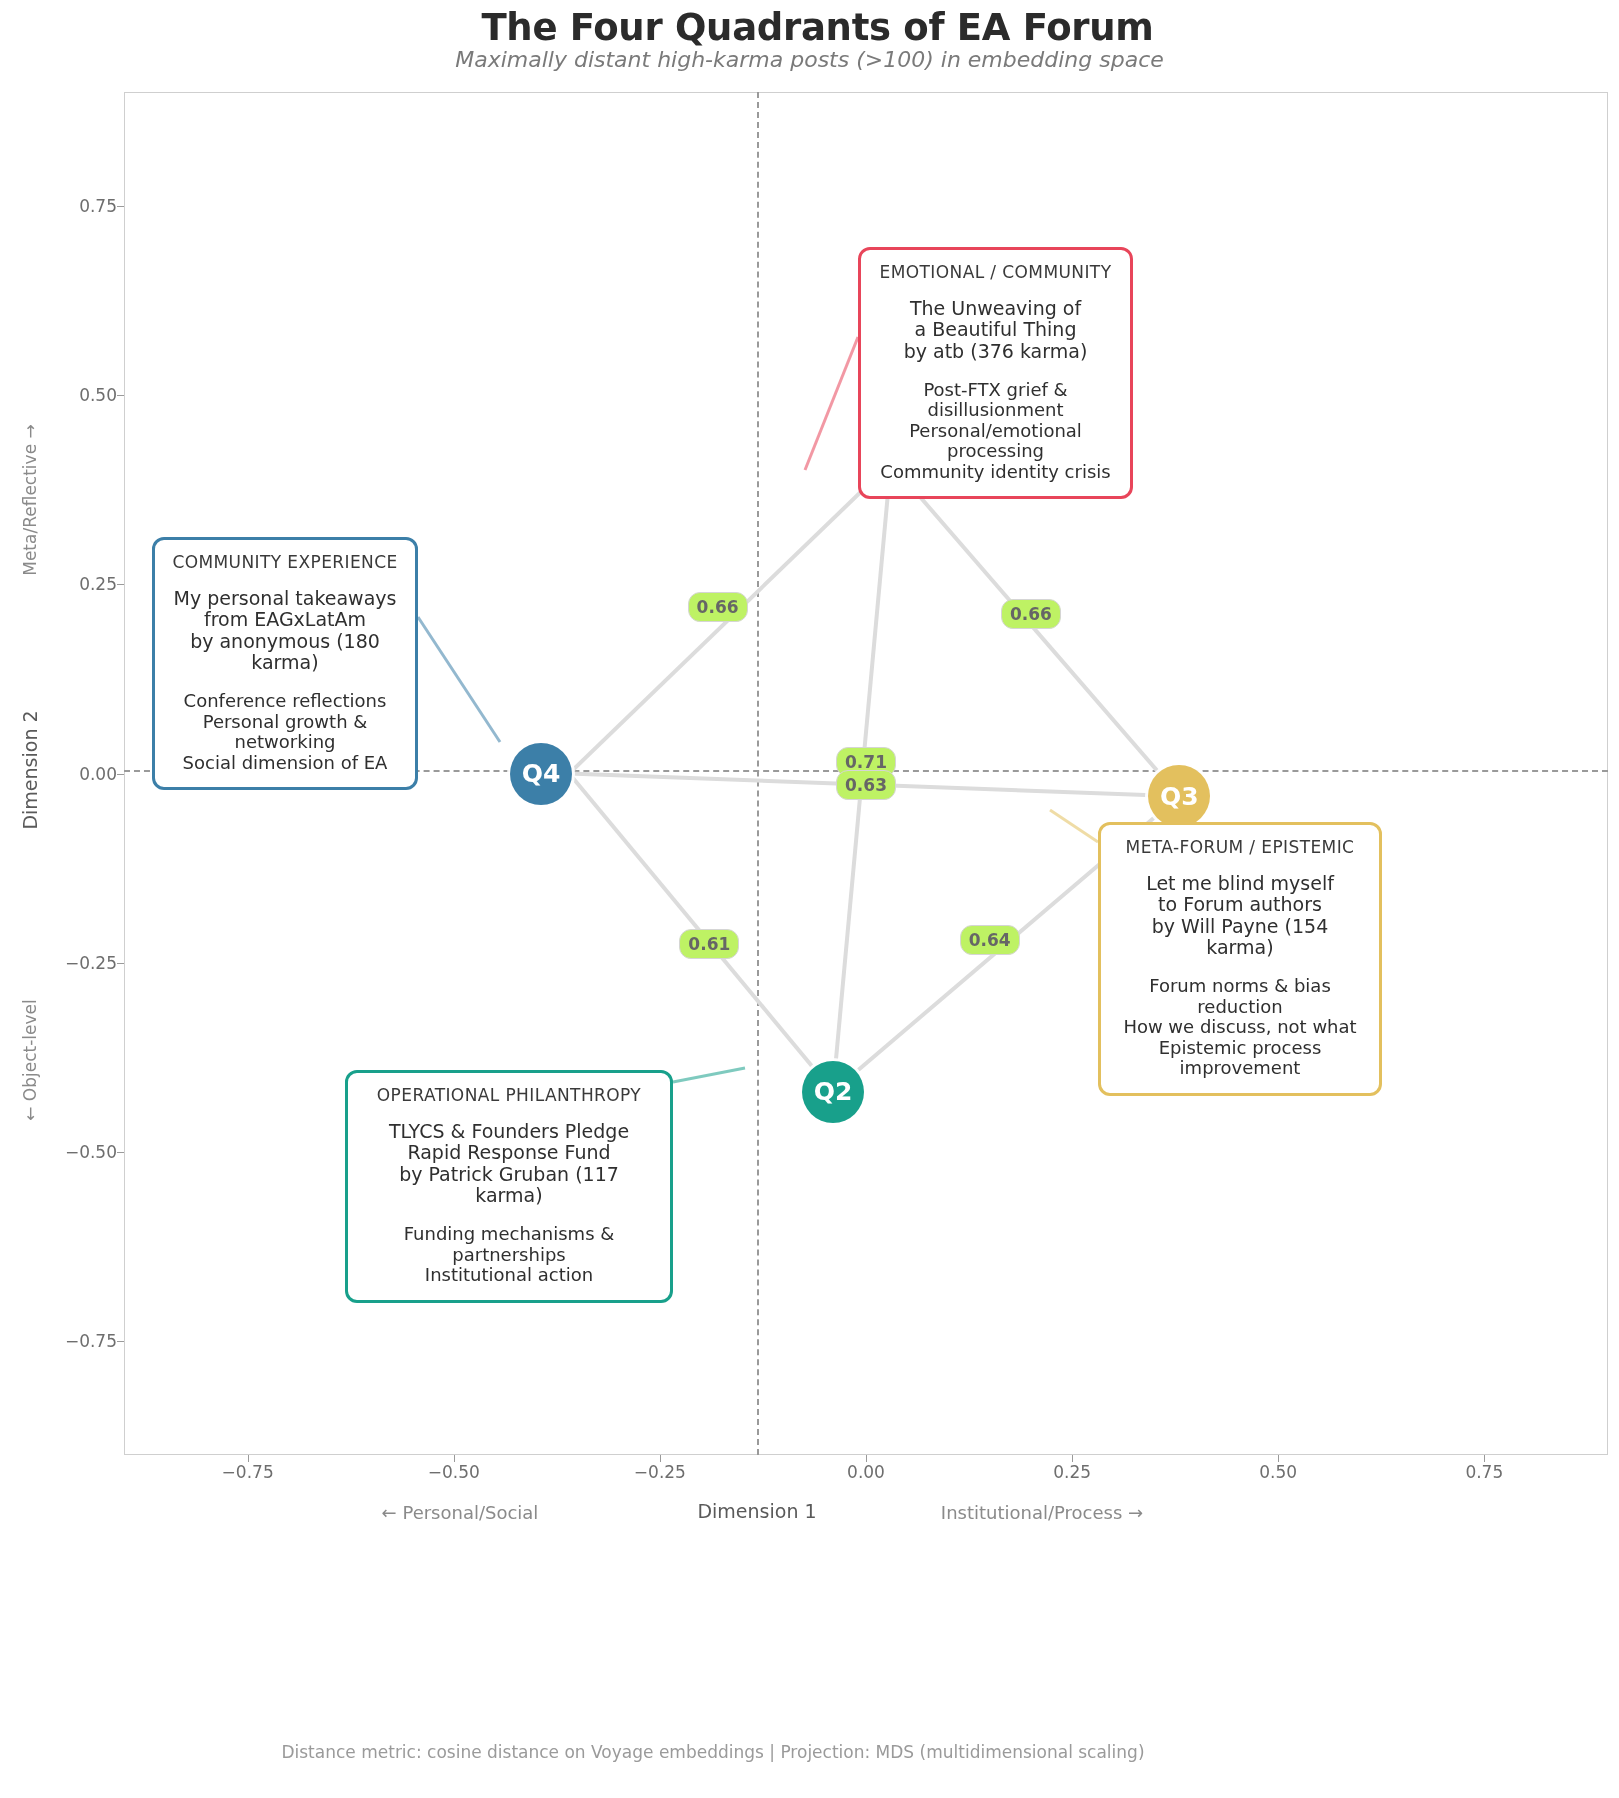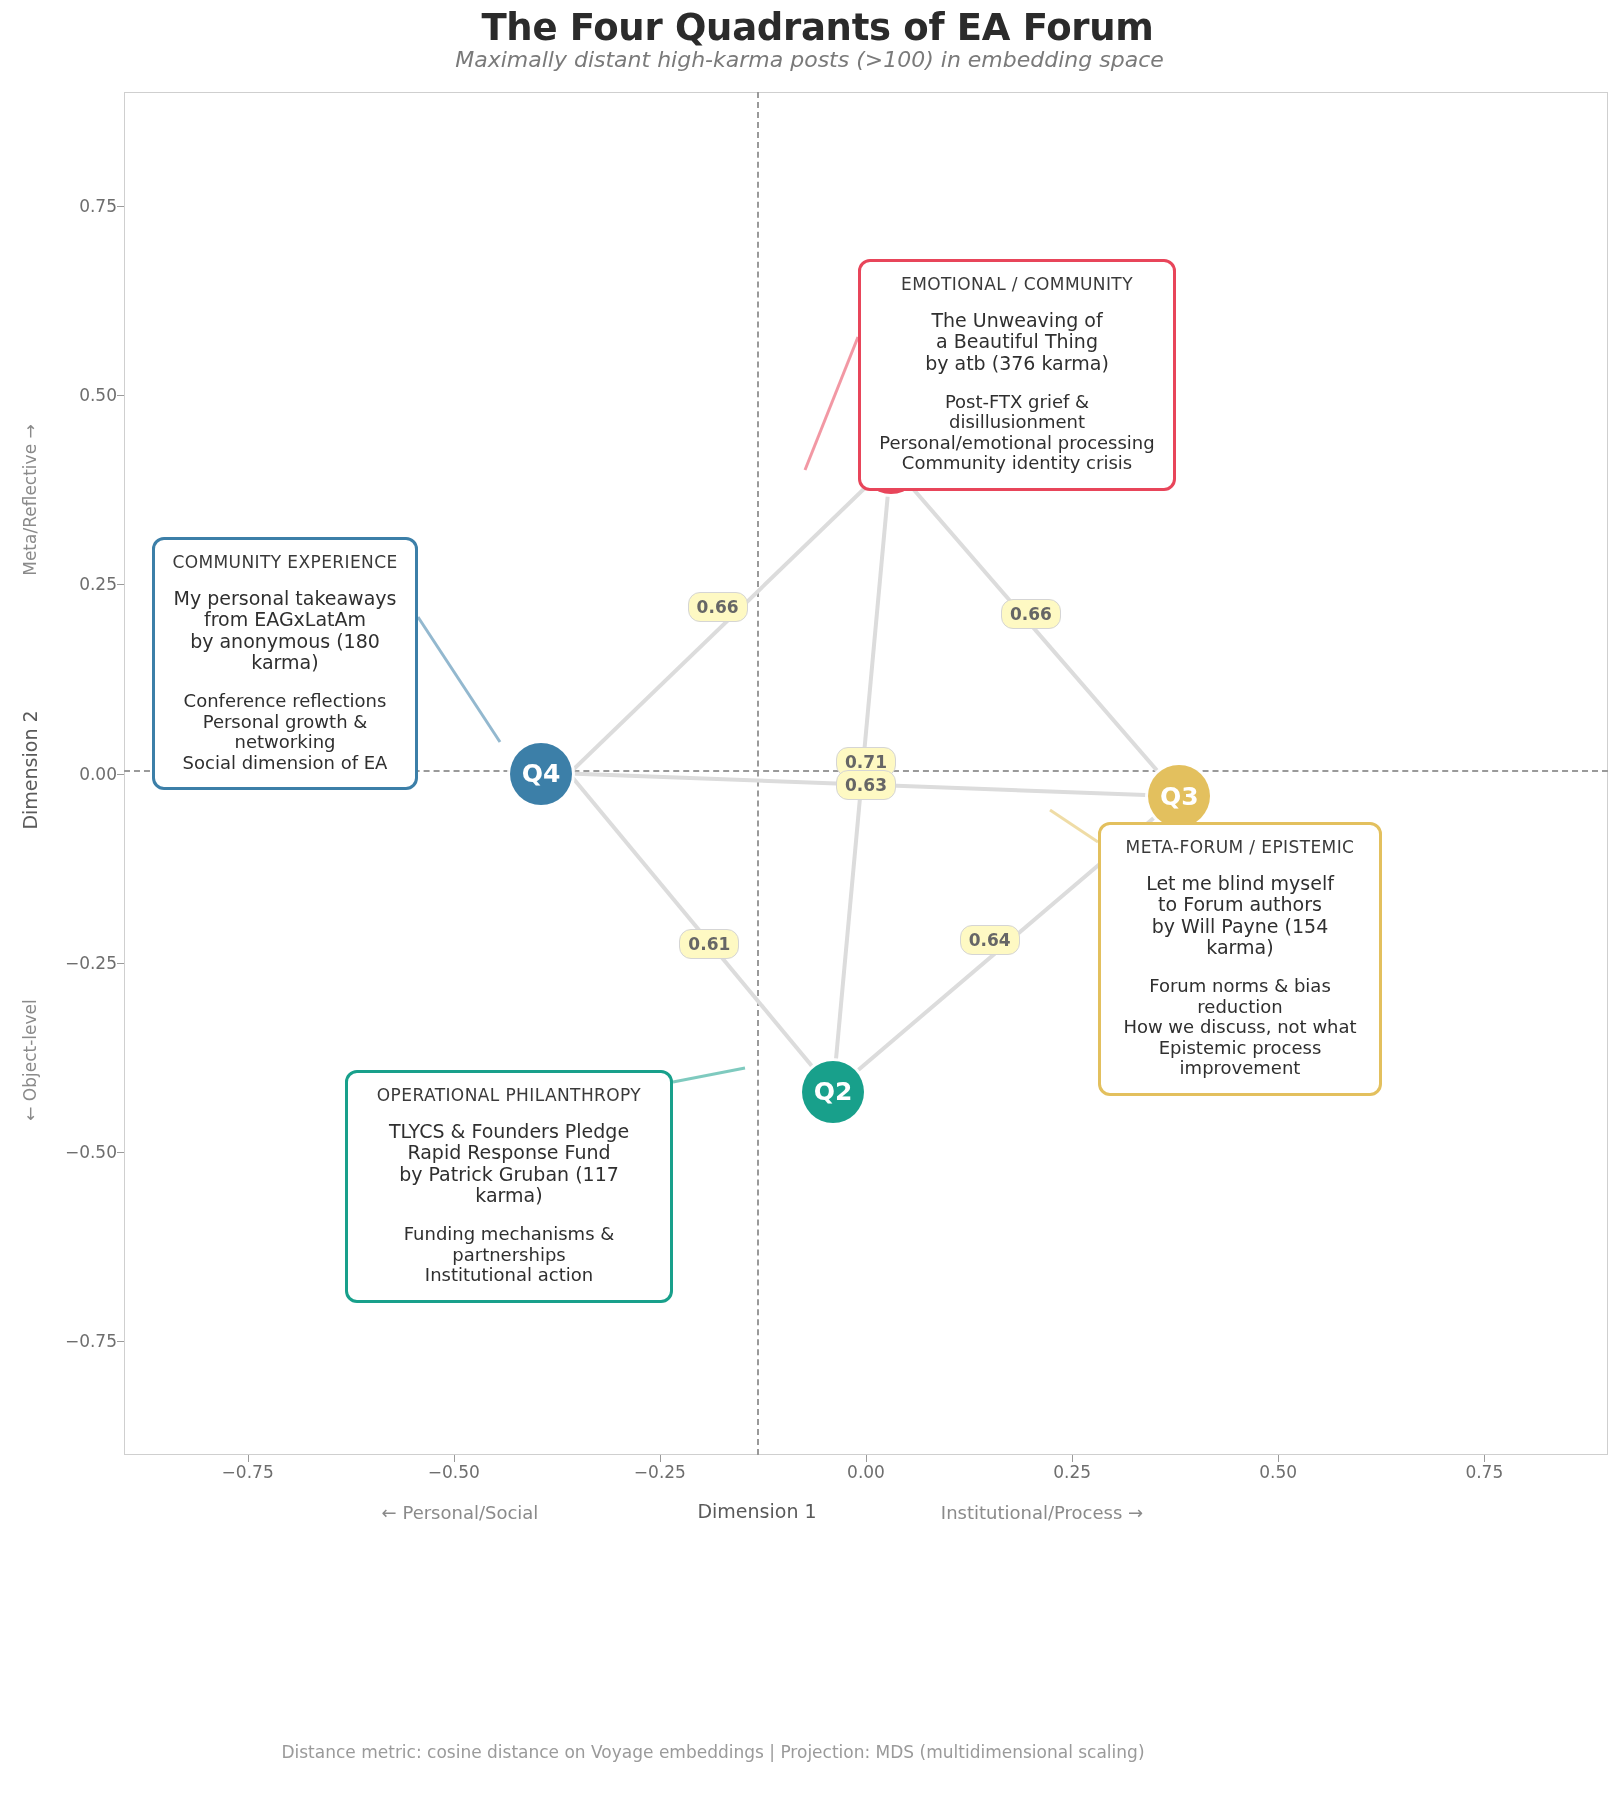--- a/index.html
+++ b/index.html
@@ -48,21 +48,21 @@
   
   #edges{position:absolute;left:0;top:0;width:1619px;height:1798px;pointer-events:none;}
 
   
   .node{position:absolute;border-radius:50%;display:flex;align-items:center;
         justify-content:center;color:#fff;font-weight:bold;font-size:25px;
         transform:translate(-50%,-50%);box-shadow:0 0 0 3px rgba(255,255,255,.9);}
 
   
   .dlabel{position:absolute;transform:translate(-50%,-50%);
-          background:#fef9c3;border:1px solid #d5d5d5;border-radius:12px;
+          background:#bef264;border:1px solid #d5d5d5;border-radius:12px;
           padding:4px 8px;font-size:17px;font-weight:bold;color:#666;}
 
   
   .abox{position:absolute;border-radius:12px;border-width:3px;border-style:solid;
         background:#fff;padding:12px 16px 14px;box-sizing:border-box;text-align:center;}
   .abox .cat{font-size:17px;color:#3a3a3a;letter-spacing:.4px;margin-bottom:16px;}
   .abox .ttl{font-size:19px;color:#2f2f2f;line-height:1.12;}
   .abox .thm{font-size:18px;color:#2f2f2f;line-height:1.14;margin-top:18px;}
 </style>
 </head>
@@ -135,21 +135,21 @@
   </div>
 <div id="dlabels">
     <div class="dlabel" style="left: 717.6px; top: 606.911px;">0.66</div>
     <div class="dlabel" style="left: 1030.89px; top: 614.483px;">0.66</div>
     <div class="dlabel" style="left: 866px; top: 762.142px;">0.71</div>
     <div class="dlabel" style="left: 866px; top: 784.858px;">0.63</div>
     <div class="dlabel" style="left: 709.356px; top: 943.875px; padding-left: 8px;">0.61</div>
     <div class="dlabel" style="left: 989.667px; top: 940.089px;">0.64</div>
   </div>
 <div id="boxes">
-    <div class="abox" style="left: 858px; top: 259px; width: 318px; border-color: rgb(232, 69, 90);">
+    <div class="abox" style="left: 858px; top: 247px; width: 275px; border-color: rgb(232, 69, 90);">
       <div class="cat">EMOTIONAL / COMMUNITY</div>
       <div class="ttl">
         <div>The Unweaving of</div>
         <div>a Beautiful Thing</div>
         <div>by atb (376 karma)</div>
       </div>
       <div class="thm">
         <div>Post-FTX grief &amp; disillusionment</div>
         <div>Personal/emotional processing</div>
         <div>Community identity crisis</div>

